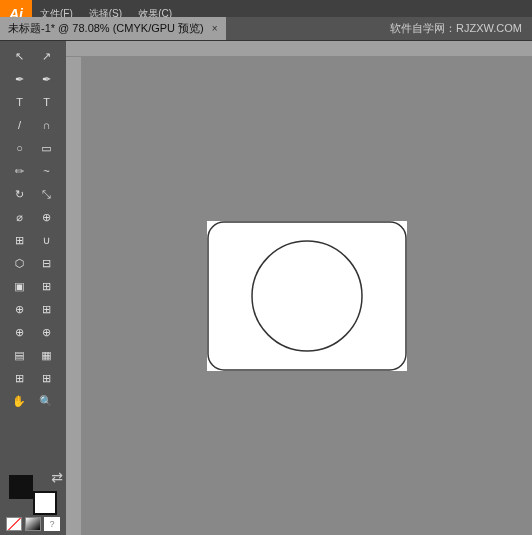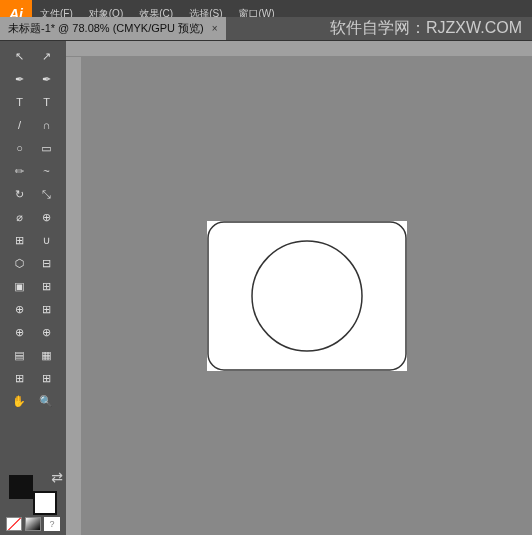--- a/index.html
+++ b/index.html
@@ -73,21 +73,21 @@
       gap: 4px;
     }
     #tab-close {
       margin-left: 4px;
       cursor: pointer;
       font-size: 10px;
       color: #333;
     }
     #tab-right-label {
       color: #ccc;
-      font-size: 16px;
+      font-size: 11px;
       display: flex;
       align-items: center;
       padding: 0 10px;
       margin-left: auto;
     }
 
     
     #main {
       display: flex;
       flex: 1;
@@ -257,24 +257,22 @@
     }
   </style>
 </head>
 <body>
 
 <div id="title-bar">
   <div id="ai-logo">Ai</div>
   <div id="menu-bar">
 
   <div class="menu-item">文件(F)</div>
-      <div class="menu-item">对象(O)</div>
+      <div class="menu-item">选择(S)</div>
       <div class="menu-item">效果(C)</div>
-      <div class="menu-item">选择(S)</div>
-      <div class="menu-item">窗口(W)</div>
     </div>
 </div>
 
 <div id="tab-bar">
   <div id="active-tab">
     <span>未标题-1* @ 78.08% (CMYK/GPU 预览)</span>
     <span id="tab-close">×</span>
   </div>
   <div id="tab-right-label">软件自学网：RJZXW.COM</div>
 </div>

